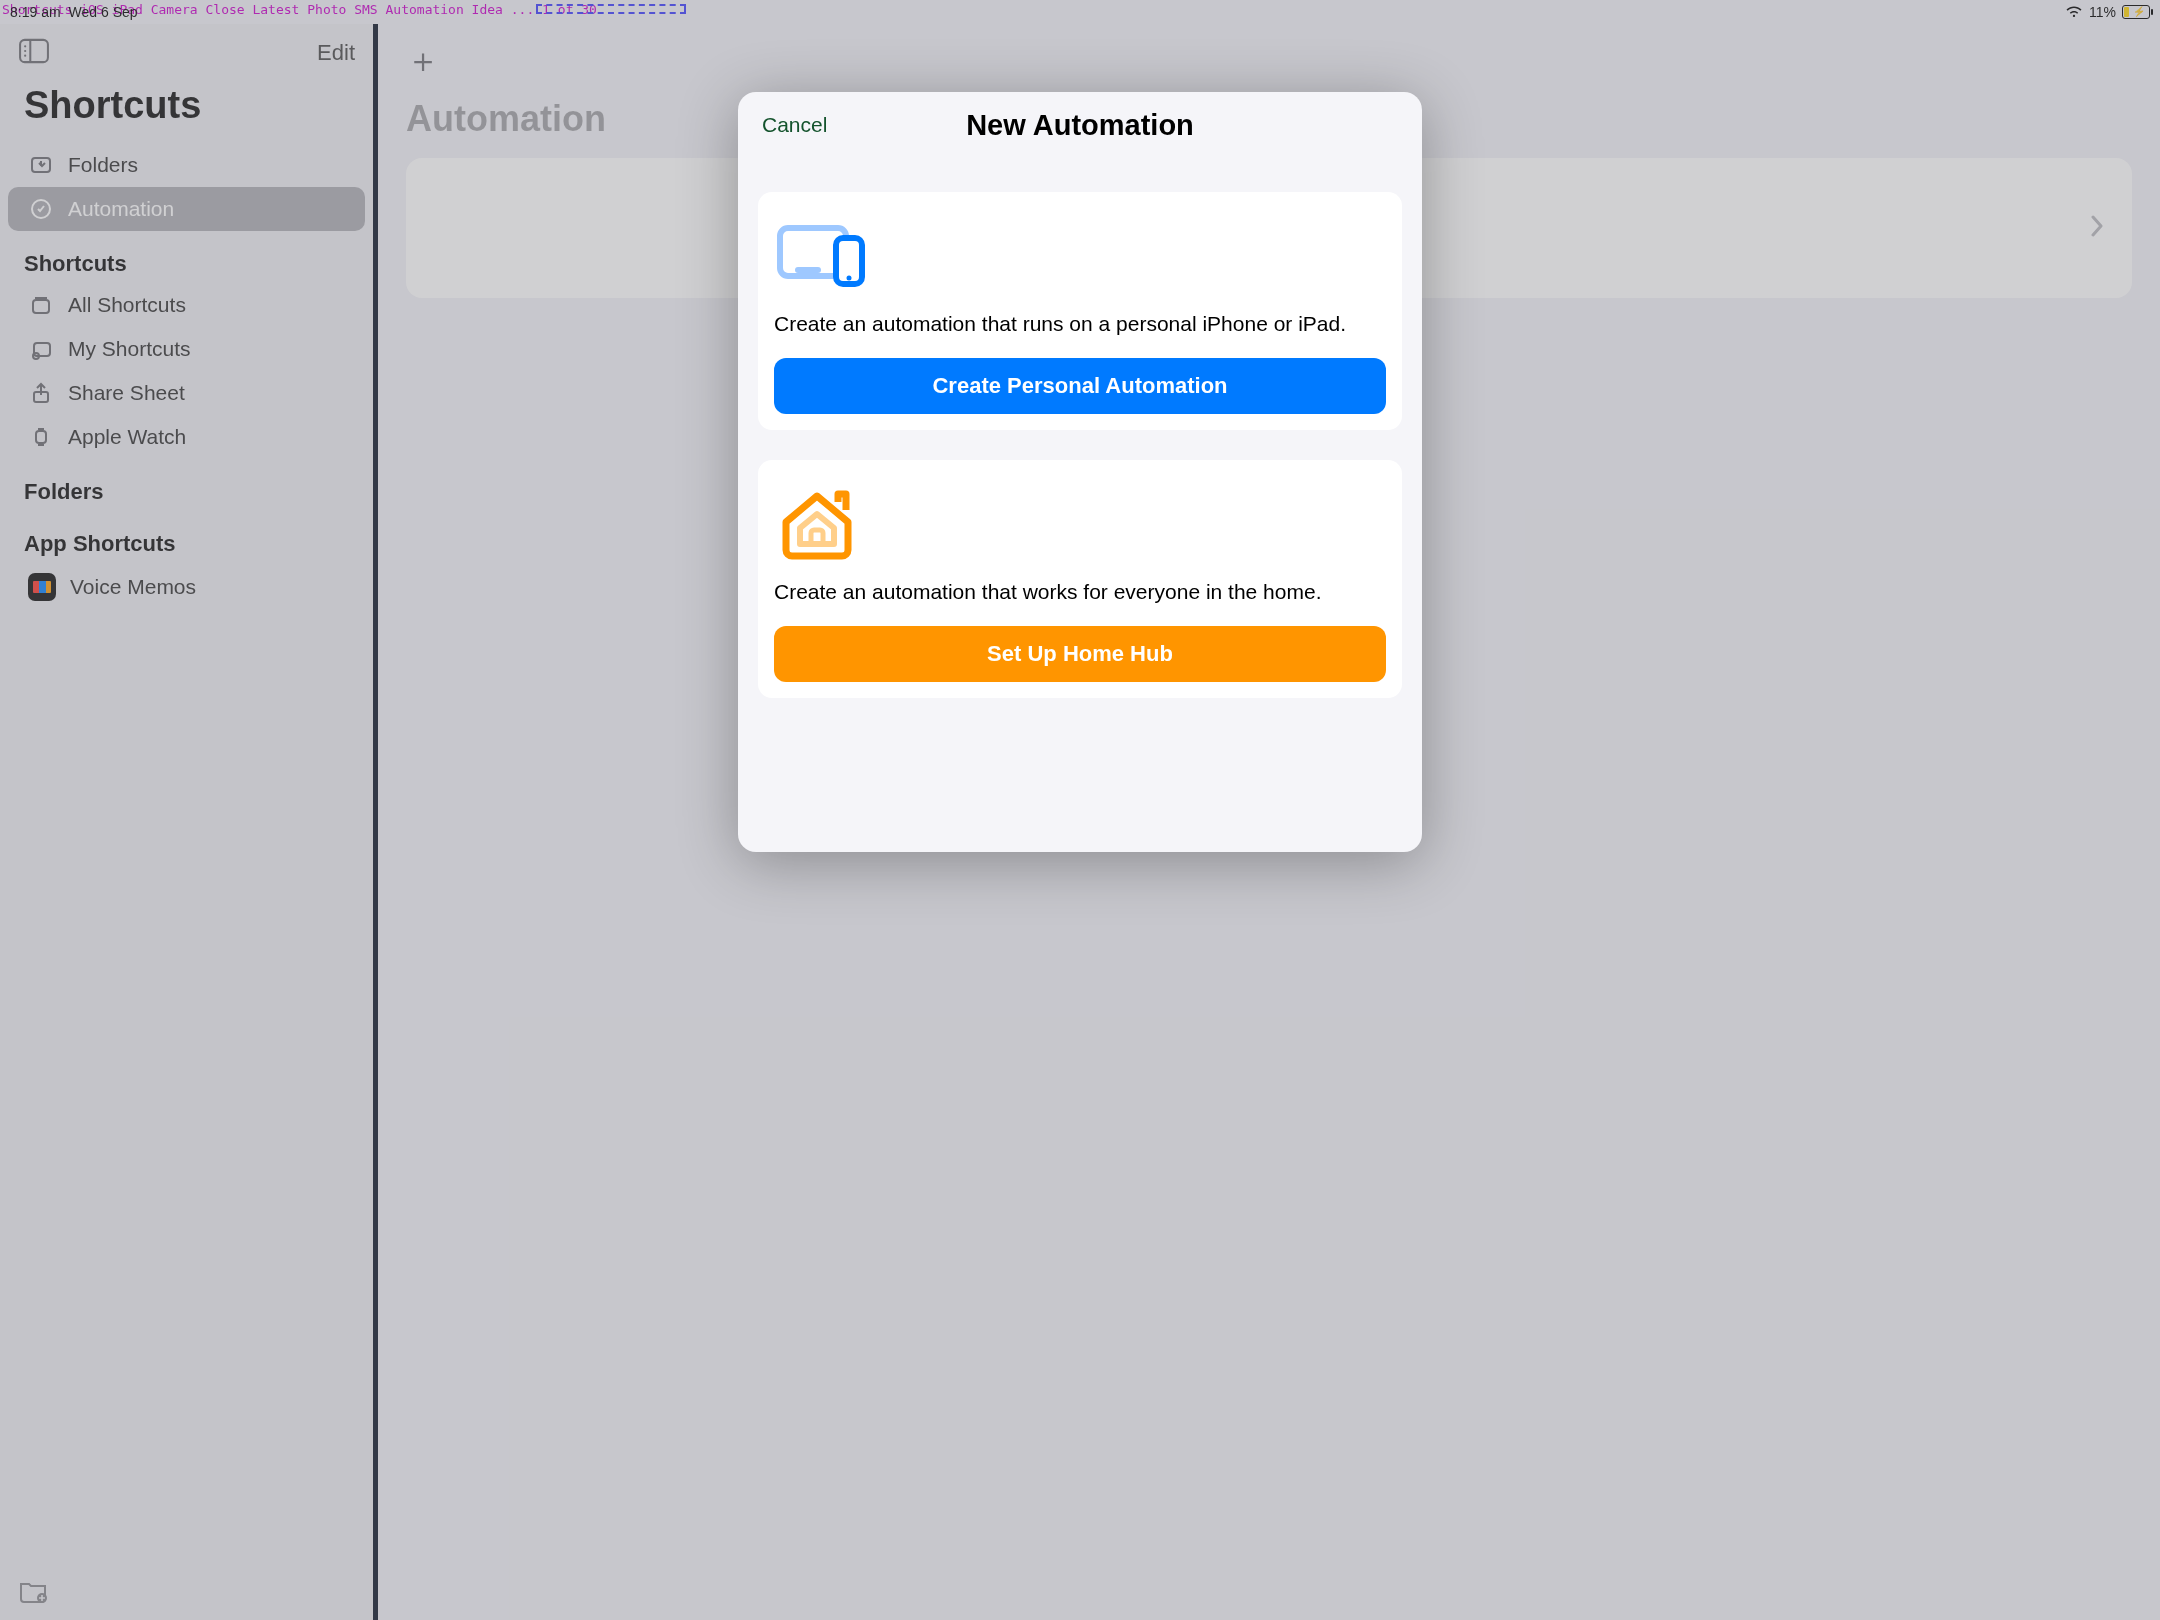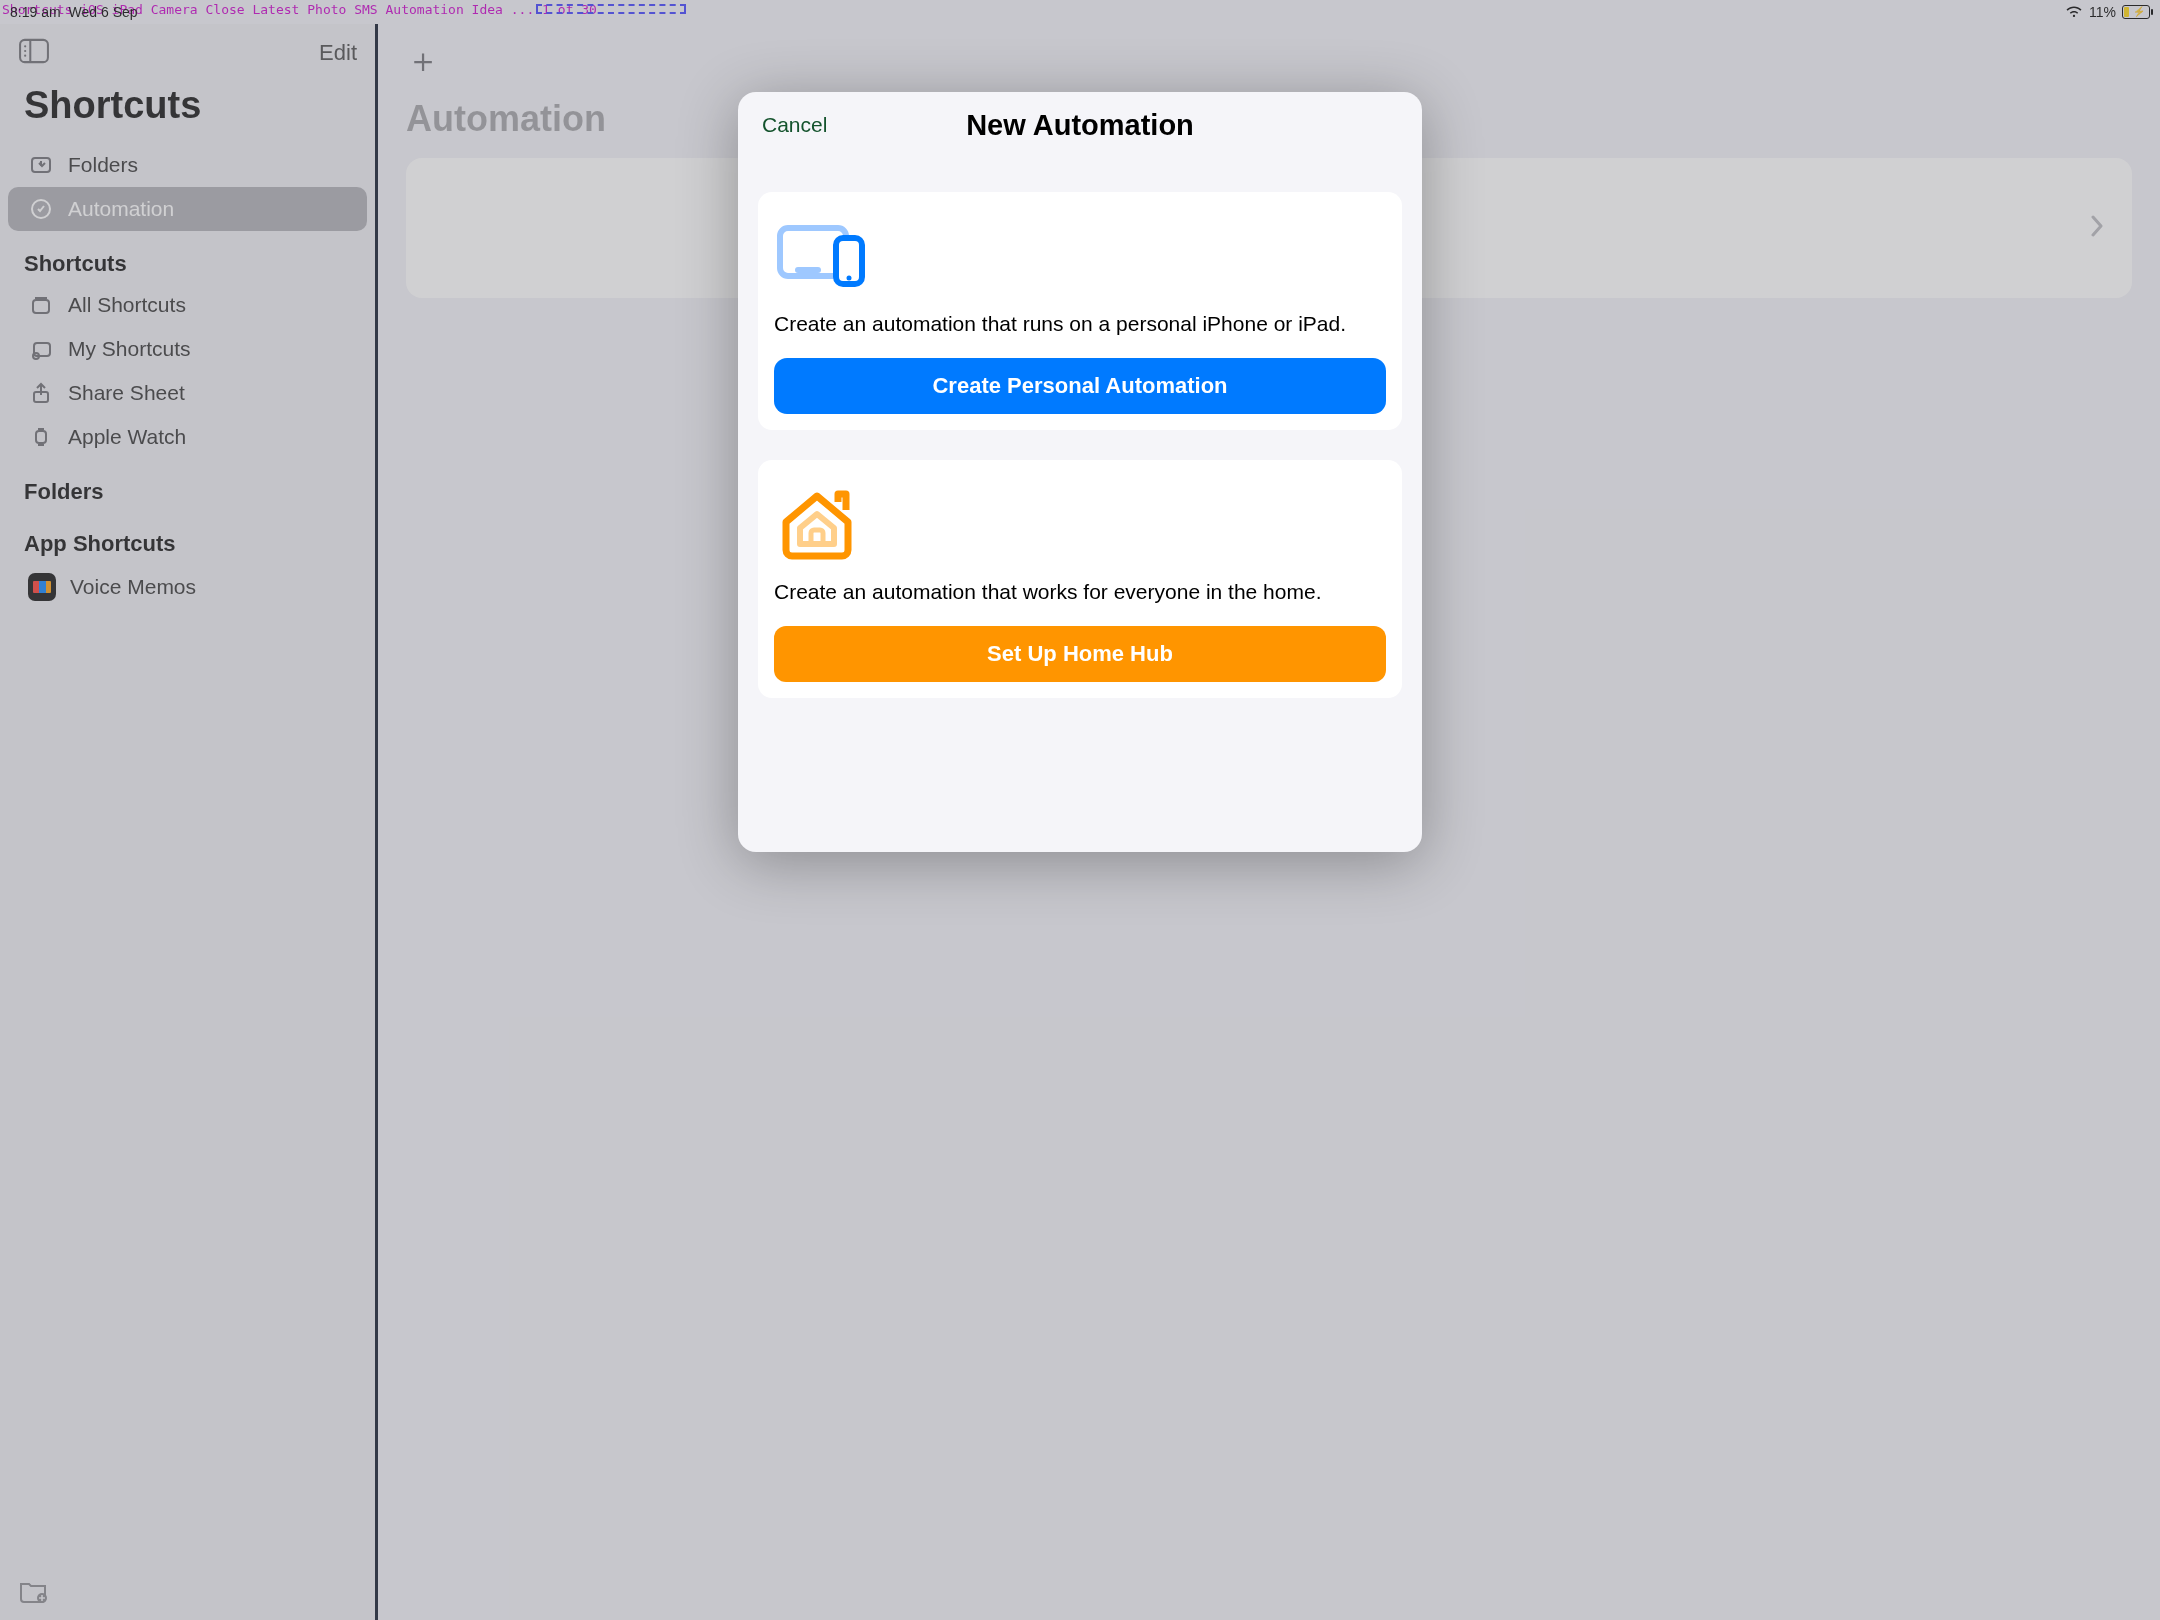--- a/index.html
+++ b/index.html
@@ -23,21 +23,21 @@
     position: relative; display:inline-block;
   }
   .battery::after { content:""; position:absolute; right:-4px; top:3px; width:2px; height:6px; background:#000; border-radius:1px;}
   .battery-fill { position:absolute; left:1px; top:1px; bottom:1px; width:20%; background:#ffd60a; border-radius:1px;}
   .bolt { position:absolute; left:10px; top:0; font-size:10px; color:#000;}
 
   
   .app { position:absolute; top:24px; left:0; right:0; bottom:0; display:flex; }
   .sidebar {
     width: 378px; background:#ededf2; display:flex; flex-direction:column;
-    border-right:3px solid #0f172a; padding: 8px 0 0 0;
+    border-right:5px solid #0f172a; padding: 8px 0 0 0;
   }
   .sidebar-top-row { display:flex; align-items:center; padding: 6px 18px 6px 18px; }
   .panel-icon svg { width:32px; height:26px; }
   .edit-btn { margin-left:auto; font-size:22px; color:#4a4a4a; }
 
   .app-title { font-size:38px; font-weight:700; padding: 10px 24px 16px 24px; color:#111; }
 
   .nav-item {
     display:flex; align-items:center; gap:14px; padding:10px 20px;
     font-size:21px; color:#333; border-radius:10px; margin:0 8px;
@@ -87,21 +87,21 @@
     background:#fff; border-radius:14px; padding:28px 16px 16px 16px;
     display:flex; flex-direction:column; align-items:flex-start; gap:22px;
     margin-bottom:30px;
   }
   .card-icon { height:70px; display:flex; align-items:center; justify-content:center; }
   .card-text { font-size:21px; color:#000; text-align:center; }
   .card-btn {
     width:100%; height:56px; border-radius:12px; border:none;
     font-size:22px; font-weight:600; color:#fff; cursor:pointer;
   }
-  .btn-blue { background:#007aff;border-radius:13px; }
+  .btn-blue { background:#007aff; }
   .btn-orange { background:#ff9500; }
 
 </style>
 </head>
 <body>
 
 <div class="overlay-text">Shortcuts iOS iPad Camera Close Latest Photo SMS Automation Idea ... 1 of 30</div>
 <div class="overlay-box"></div>
 
 <div class="status-bar">

